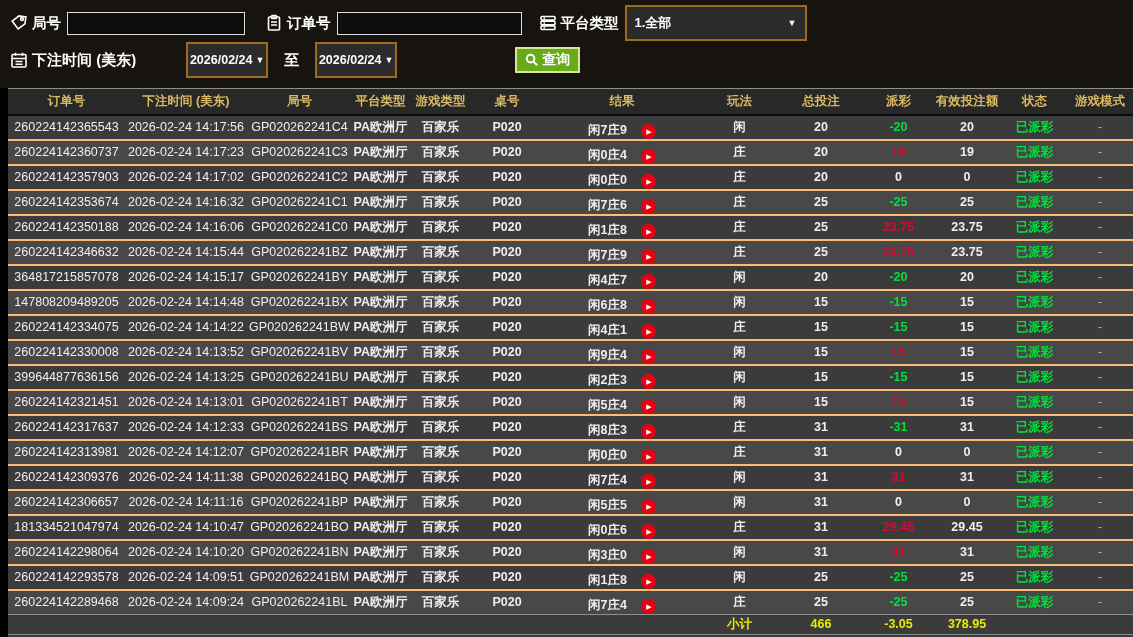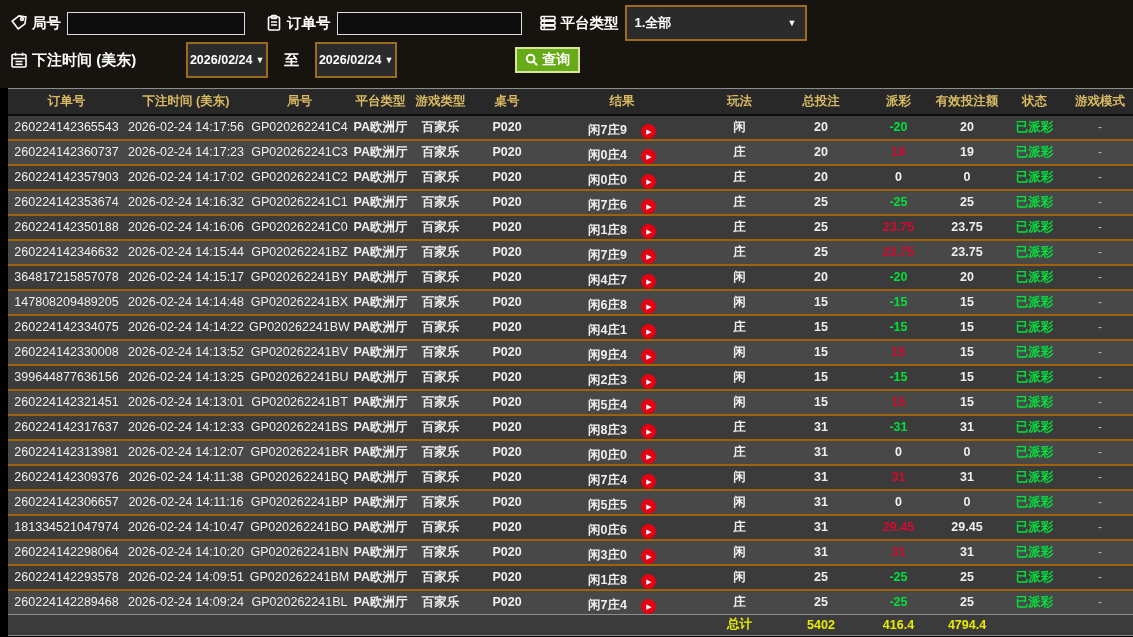--- a/index.html
+++ b/index.html
@@ -32,21 +32,21 @@
                gap:3px; padding:0 8px; cursor:pointer; }
   .searchbtn svg { width:14px; height:14px; stroke:#fff; fill:none; stroke-width:2; }
   
   .tblwrap { margin-left:8px; width:1125px; }
   table { width:1125px; border-collapse:collapse; table-layout:fixed; }
   thead th { height:26px; background:#282828; color:#d9ba62; font-weight:bold; font-size:12.5px;
              border-top:1px solid #8e8e8e; border-bottom:2px solid #0c0c0c; text-align:center;
              white-space:nowrap; overflow:hidden; }
   tbody td { height:23px; font-size:12.5px; color:#efefef; text-align:center; white-space:nowrap;
              overflow:hidden; }
-  tbody tr { border-top:2px solid #a16207; }
+  tbody tr { border-top:2px solid #fdba74; }
   tbody tr:first-child { border-top:none; }
   tbody tr.odd  { background:#3b3b3b; }
   tbody tr.even { background:#484848; }
   td.bold, .result-cell, td.cn { font-weight:bold; }
   td.pos  { color:#d40a2e; font-weight:bold; }
   td.neg  { color:#00e13c; font-weight:bold; }
   td.zero { color:#f2f2f2; font-weight:bold; }
   td.status { color:#00e13c; font-weight:bold;margin-top:23px; }
   td.mode { color:#b5b5b5; }
   .result-cell { display:flex; align-items:flex-end; justify-content:center; gap:14px; height:23px; }
@@ -551,20 +551,28 @@
           </td>
           <td class="cn">庄</td>
           <td class="bold">25</td>
           <td class="neg">-25</td>
           <td class="bold">25</td>
           <td class="status">已派彩</td>
           <td class="mode">-</td>
         </tr>
       </tbody>
     <tfoot id="foot-rows">
+        <tr class="subtotalrow">
+          <td colspan="7"></td>
+          <td>小计</td>
+          <td>466</td>
+          <td>-3.05</td>
+          <td>378.95</td>
+          <td colspan="2"></td>
+        </tr>
         <tr class="totalrow">
           <td colspan="7"></td>
           <td>总计</td>
           <td>5402</td>
           <td>416.4</td>
           <td>4794.4</td>
           <td colspan="2"></td>
         </tr>
       </tfoot>
   </table>

